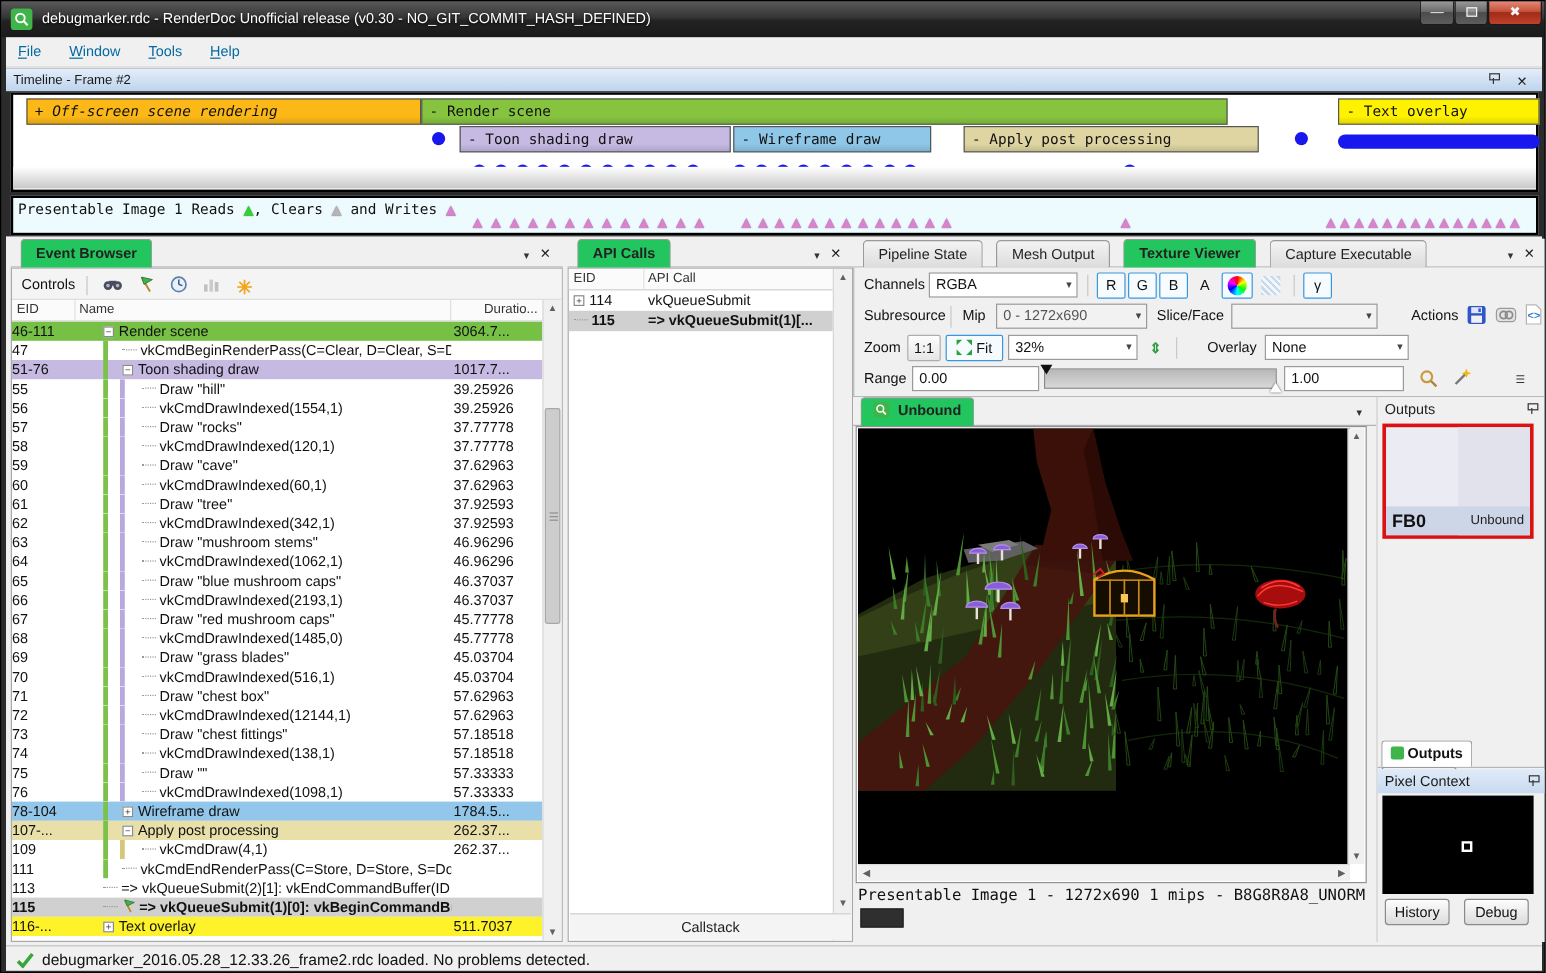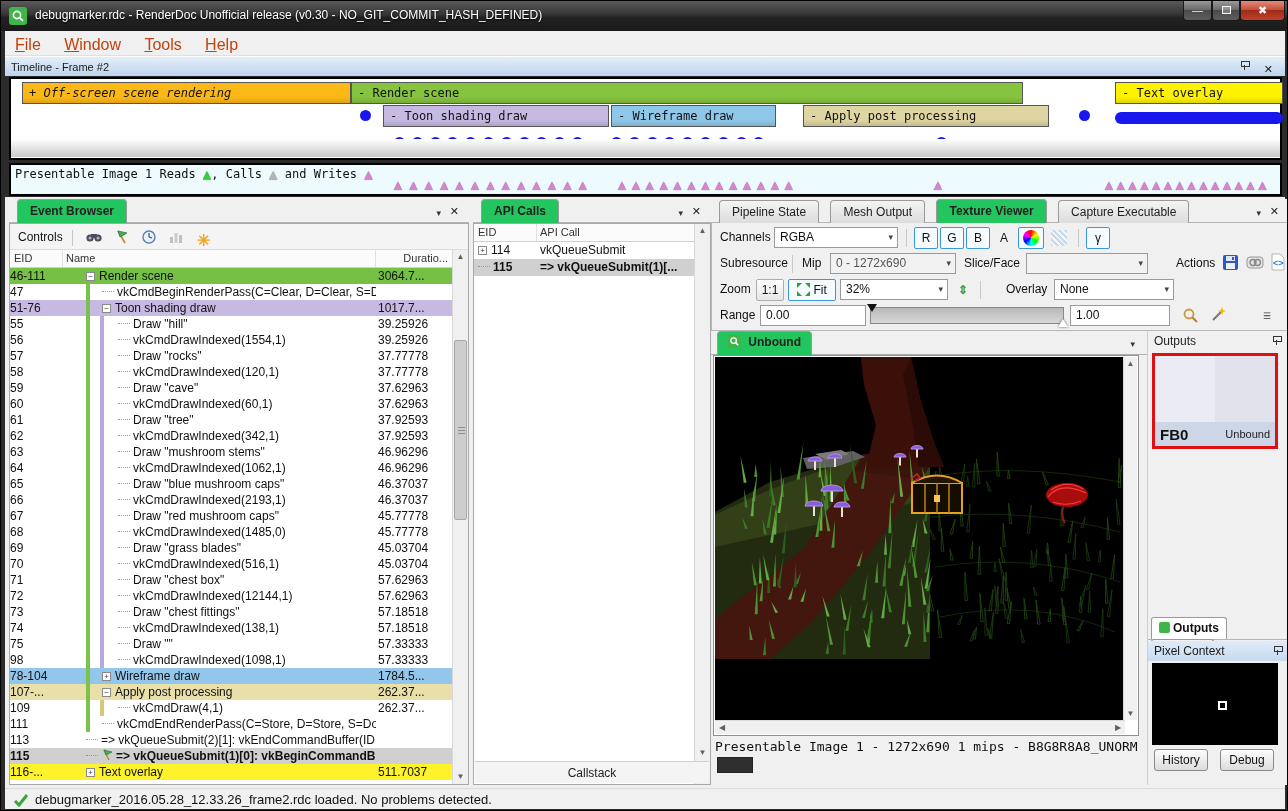--- a/index.html
+++ b/index.html
@@ -13,21 +13,21 @@
   .title-text { position:absolute; left:34px; top:7px; color:#fff; font-size:12px; text-shadow:0 1px 2px #000; white-space:nowrap; }
   .winbtn { position:absolute; top:0; height:20px; border:1px solid #1a1a1a; border-top:none;
     background:linear-gradient(#9a9a9a,#6b6b6b 45%,#4c4c4c 50%,#5d5d5d); border-radius:0 0 4px 4px;
     color:#f5f5f5; text-align:center; line-height:18px; font-size:11px; }
   .winbtn.min { left:1182px; width:29px; }
   .winbtn.max { left:1211px; width:28px; }
   .winbtn.close { left:1239px; width:45px; background:linear-gradient(#e58a76,#c4513b 45%,#a02c18 50%,#c0412a); }
   .max-glyph { display:inline-block; width:9px; height:8px; border:1px solid #f5f5f5; background:rgba(255,255,255,.25); margin-top:5px; }
   
   .menubar { position:absolute; left:4px; top:30px; width:1280px; height:25px; background:#f0f0f0; border-bottom:1px solid #e0e0e0; }
-  .menu-item { display:inline-block; padding:5px 10px; font-size:16px; color:#c2410c; }
+  .menu-item { display:inline-block; padding:5px 10px; font-size:12px; color:#0369a1; }
   .menu-item .u { text-decoration:underline; }
   
   .tl-title { position:absolute; left:4px; top:55px; width:1280px; height:20px;
     background:linear-gradient(#e4eefa,#bdd4ec); border-top:1px solid #fff; font-size:11px; color:#1a1a1a; line-height:20px; padding-left:6px; }
   .tl-title .pin { position:absolute; right:36px; top:3px; }
   .tl-title .x { position:absolute; right:12px; top:2px; font-size:11px; color:#222; }
   .tl-frame { position:absolute; left:8px; top:76px; width:1273px; height:83px; background:#fff; border:2px solid #000; }
   .tl-bar { position:absolute; height:22px; border:1px solid #555; font-family:"DejaVu Sans Mono",monospace; font-size:12px; line-height:20px; padding-left:6px; white-space:nowrap; overflow:hidden; }
   .tl-grad { position:absolute; left:0; right:0; top:60px; height:18px; background:linear-gradient(#ffffff,#c9c9c9); }
   .dot { position:absolute; width:11px; height:11px; border-radius:50%; background:#1818ee; }
@@ -196,21 +196,21 @@
         <div class="dot" style="left: 706.8px; top: 58px;"></div>
         <div class="dot" style="left: 724.6px; top: 58px;"></div>
         <div class="dot" style="left: 742.4px; top: 58px;"></div>
         <div class="dot" style="left: 925px; top: 58px;"></div>
       </div>
     <div class="tl-grad"></div>
   </div>
   <div class="reads-strip">
     <div class="reads-text">
       <span>Presentable Image 1 Reads</span>
-      <span class="leg-tri tri green" style="position:static">▲</span><span>, Calls</span>
+      <span class="leg-tri tri green" style="position:static">▲</span><span>, Clears</span>
       <span class="leg-tri tri gray" style="position:static">▲</span>
       <span>and Writes</span>
       <span class="leg-tri tri pink" style="position:static">▲</span>
     </div>
     <div id="tri-row">
         <span class="tri pink" style="left: 380px; top: 13px;">▲</span>
         <span class="tri pink" style="left: 395.4px; top: 13px;">▲</span>
         <span class="tri pink" style="left: 410.8px; top: 13px;">▲</span>
         <span class="tri pink" style="left: 426.2px; top: 13px;">▲</span>
         <span class="tri pink" style="left: 441.6px; top: 13px;">▲</span>
@@ -410,21 +410,21 @@
               <span class="c-eid">74</span>
               <span class="c-name" style="padding-left: 56px;"><i class="gbar g"></i><i class="gbar l"></i><span class="conn"></span><span>vkCmdDrawIndexed(138,1)</span></span>
               <span class="c-dur">57.18518</span>
             </div>
             <div class="eb-row">
               <span class="c-eid">75</span>
               <span class="c-name" style="padding-left: 56px;"><i class="gbar g"></i><i class="gbar l"></i><span class="conn"></span><span>Draw ""</span></span>
               <span class="c-dur">57.33333</span>
             </div>
             <div class="eb-row">
-              <span class="c-eid">98</span>
+              <span class="c-eid">76</span>
               <span class="c-name" style="padding-left: 56px;"><i class="gbar g"></i><i class="gbar l"></i><span class="conn"></span><span>vkCmdDrawIndexed(1098,1)</span></span>
               <span class="c-dur">57.33333</span>
             </div>
             <div class="eb-row row-blue">
               <span class="c-eid">78-104</span>
               <span class="c-name" style="padding-left: 40px;"><i class="gbar g"></i><span class="expander">+</span><span>Wireframe draw</span></span>
               <span class="c-dur">1784.5...</span>
             </div>
             <div class="eb-row row-tan">
               <span class="c-eid">107-...</span>

